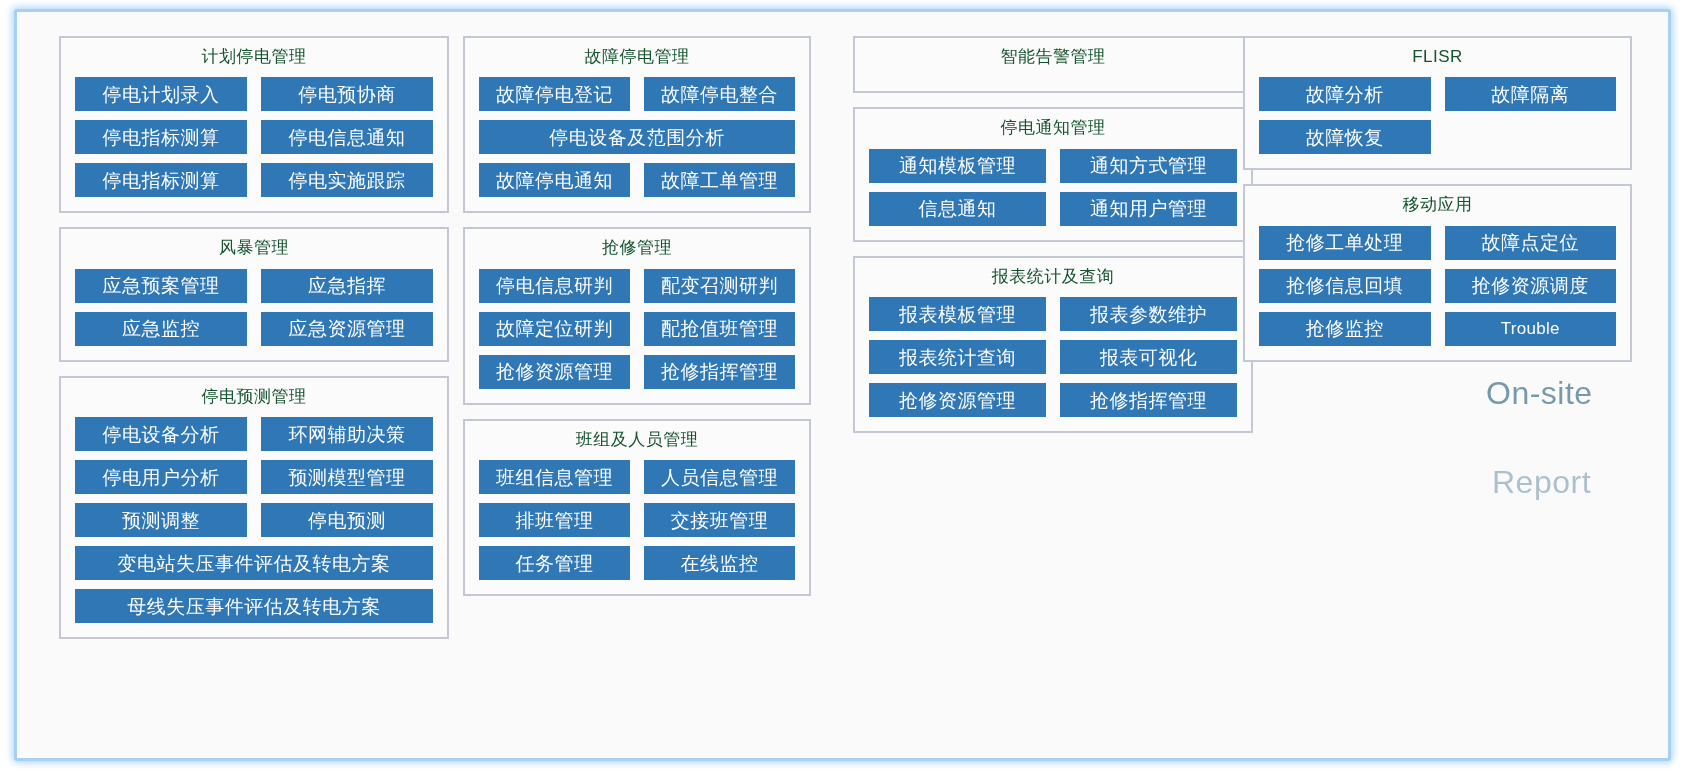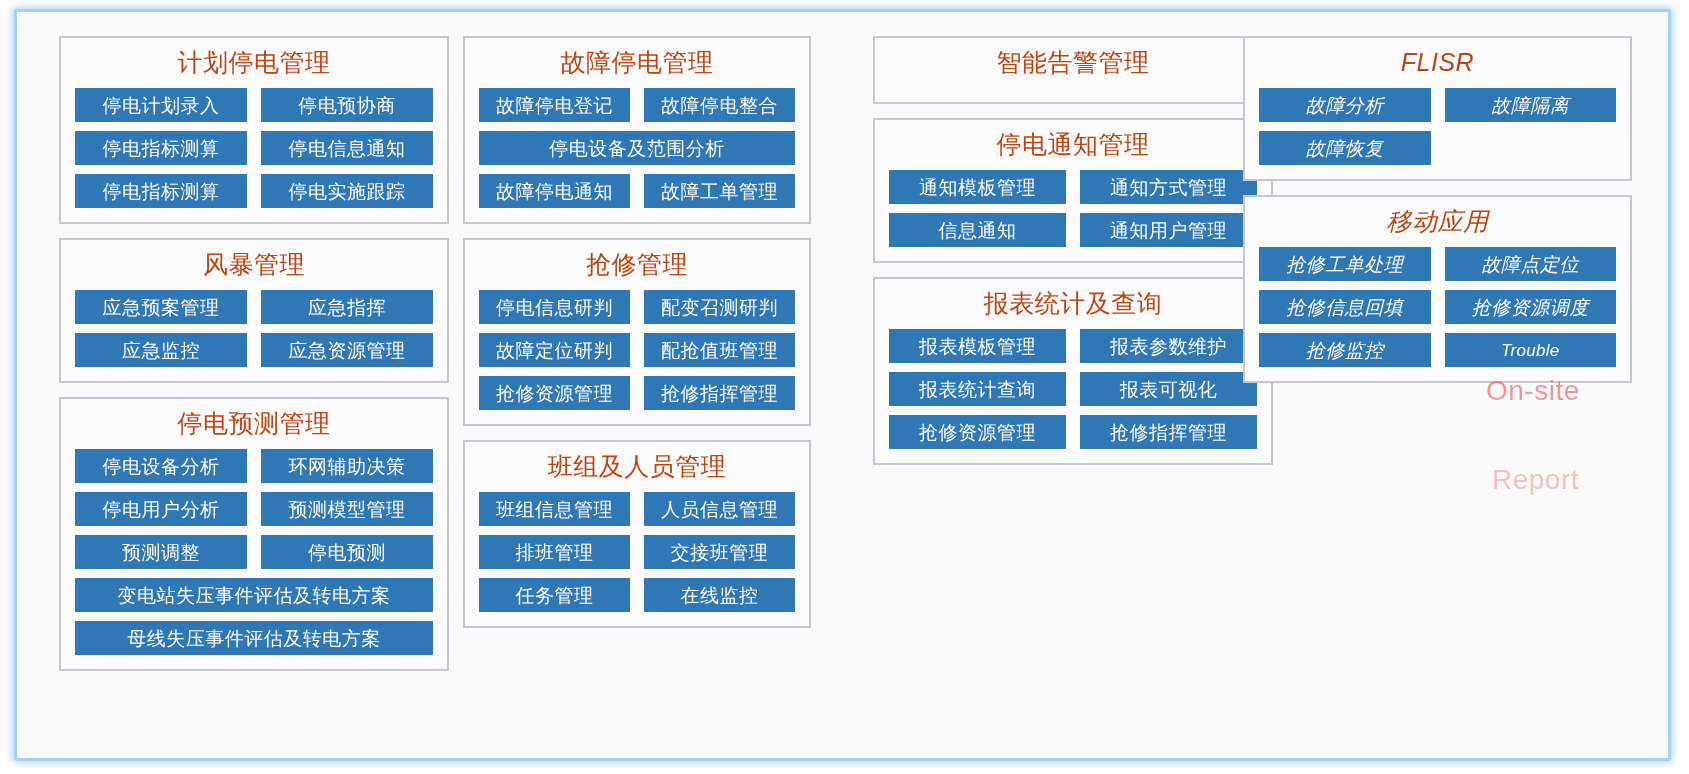--- a/index.html
+++ b/index.html
@@ -19,35 +19,35 @@
     box-shadow:0 0 7px 2px rgba(150,200,245,.75);
   }
   .board{
     position:absolute;left:0;top:0;right:0;bottom:0;
     padding:24px 28px 22px 42px;
     box-sizing:border-box;
   }
   .col{position:absolute;top:24px;}
   .col-a{left:42px;width:390px;}
   .col-b{left:446px;width:348px;}
-  .col-c{left:836px;width:400px;margin-left:20px;}
-  .col-d{left:1226px;width:389px;font-style:italic;}
+  .col-c{left:836px;width:400px;}
+  .col-d{left:1226px;width:389px;}
 
   .panel{
     box-sizing:border-box;
     border:2px solid #c3c8d4;
     background:#fbfbfc;
     margin-bottom:14px;
     padding:6px 14px 14px 14px;
     position:relative;
   }
   .panel-title{
     text-align:center;
-    font-size:25px;
-    color:#c2410c;
+    font-size:17px;
+    color:#14532d;
     font-weight:400;
     line-height:1.32;
     margin:2px 0 9px 0;
     letter-spacing:.5px;
     white-space:nowrap;
   }
   .grid{display:flex;flex-wrap:wrap;gap:9px 14px;justify-content:center;}
   .cell{
     background:#2f77b5;
     color:#ffffff;
@@ -60,22 +60,22 @@
     letter-spacing:.5px;
     user-select:none;
   }
   .cell.wide{flex:0 0 100%;}
   .cell.latin{font-size:17px;letter-spacing:.3px;}
   .spacer{height:34px;flex:0 0 calc(50% - 7px);}
 
   
   .ghost{
     position:absolute;
-    color:#ef4444;
-    font-size:28px;
+    color:#0c4a6e;
+    font-size:32px;
     letter-spacing:.5px;
     pointer-events:none;
     white-space:nowrap;
   }
   .ghost.onsite{left:1469px;top:363px;opacity:.55;}
   .ghost.report{left:1475px;top:452px;opacity:.32;}
 </style>
 </head>
 <body>
 

